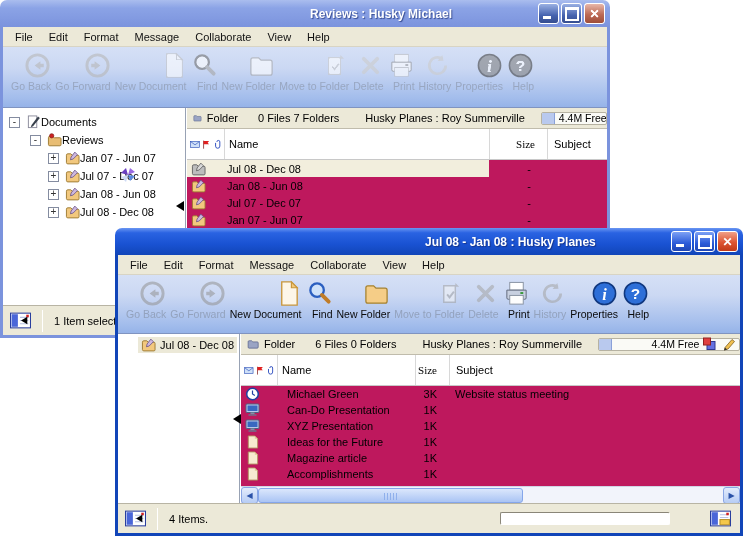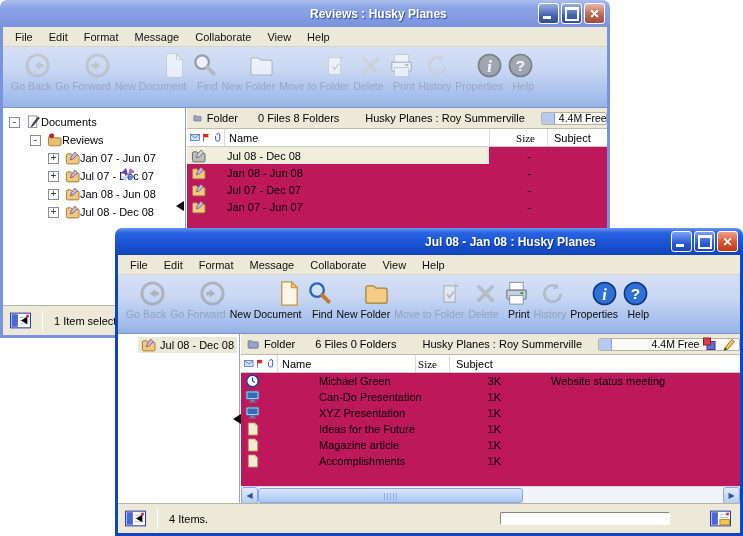--- a/index.html
+++ b/index.html
@@ -73,33 +73,33 @@
   .infobar svg.fold { width:14px; height:12px; margin-left:6px; }
   .ib-label { margin-left:5px; } .ib-counts { margin-left:20px; } .ib-account { margin-left:26px; }
   .free-track { display:flex; align-items:center; height:13px; margin-left:16px;
                 background:#fafaf6; border:1px solid #b6b2a2; border-radius:2px; overflow:hidden; }
   .win-back .free-track { width:104px; } .win-front .free-track { width:165px; }
   .free-chip { width:13px; height:100%; background:#b9c9ee; border-right:1px solid #8aa0d8; flex:none; }
   .free-text { margin:0 auto; font-size:10.5px; padding:0 4px; }
   .ib-right { position:absolute; display:flex; align-items:center; right:4px; top:3px; }
   .ib-right svg { width:14px; height:14px; margin-left:6px; }
 
-  .cols { height:18px; display:grid; align-items:center; border-bottom:1px solid #c8c8c8;
+  .cols { height:31px; display:grid; align-items:center; border-bottom:1px solid #c8c8c8;
           background:#fff; font-size:11px; }
   .win-back  .cols { grid-template-columns:37px 265px 58px 1fr; }
   .win-front .cols { grid-template-columns:36px 138px 34px 1fr; }
   .cols > div { height:100%; display:flex; align-items:center; }
   .cols > div + div { border-left:1px solid #d8d8d8; }
   .col-icons { padding-left:3px; } .col-icons svg { width:13px; height:13px; margin-right:1px; }
   .col-name { padding-left:4px; } .col-size { justify-content:flex-end; padding-right:12px;font-family:Liberation Serif, serif; }
   .col-subject { padding-left:6px; }
 
   .row { display:grid; align-items:center; }
   .win-back  .row { grid-template-columns:40px 262px 58px 1fr; height:17px; }
-  .win-front .row { grid-template-columns:46px 128px 34px 1fr; height:16px;gap:32px; }
+  .win-front .row { grid-template-columns:46px 128px 34px 1fr; height:16px; }
   .row > div { height:100%; display:flex; align-items:center; }
   .c-icon { padding-left:4px; } .c-icon svg { width:15px; height:14px; }
   .c-size { justify-content:flex-end; padding-right:12px; }
   .win-back .c-size { padding-right:16px; }
   .c-subject { padding-left:6px; }
   .row.sel > div:nth-child(-n+2) { background:#f2eedd; }
 
   
   .fpane { position:absolute; left:0; top:0; bottom:0; width:122px; background:#fff;
            border-right:1px solid #98a2b4; }
@@ -256,21 +256,21 @@
   </defs>
 </svg>
 
 <div class="stage">
 
   <div class="win win-back">
     <div class="titlebar">
       <svg>
           <use href="#s-logo" width="16" height="16"></use>
         </svg>
-      <span class="title-text">Reviews : Husky Planes</span>
+      <span class="title-text">Reviews : Husky Michael</span>
       <span class="tbn bmin"></span>
       <span class="tbn bmax"></span>
       <span class="tbn bclose"></span>
     </div>
     <div class="frame">
       <div class="menubar">
         <span class="menu-item">File</span>
         <span class="menu-item">Edit</span>
         <span class="menu-item">Format</span>
         <span class="menu-item">Message</span>
@@ -391,21 +391,21 @@
             <span class="tree-label">Jul 08 - Dec 08</span>
             </div>
         </div>
         <span class="collapse-arrow" style="left:173px; top:93px;"></span>
         <div class="list">
           <div class="infobar">
             <svg class="fold">
                 <use href="#s-foldbar"></use>
               </svg>
             <span class="ib-label">Folder</span>
-            <span class="ib-counts">0 Files 8 Folders</span>
+            <span class="ib-counts">0 Files 7 Folders</span>
             <span class="ib-account">Husky Planes : Roy Summerville</span>
             <span class="free-track">
               <span class="free-chip"></span>
               <span class="free-text">4.4M Free</span>
             </span>
           </div>
           <div class="cols">
             <div class="col-icons">
               <svg>
                   <use href="#s-env"></use>

